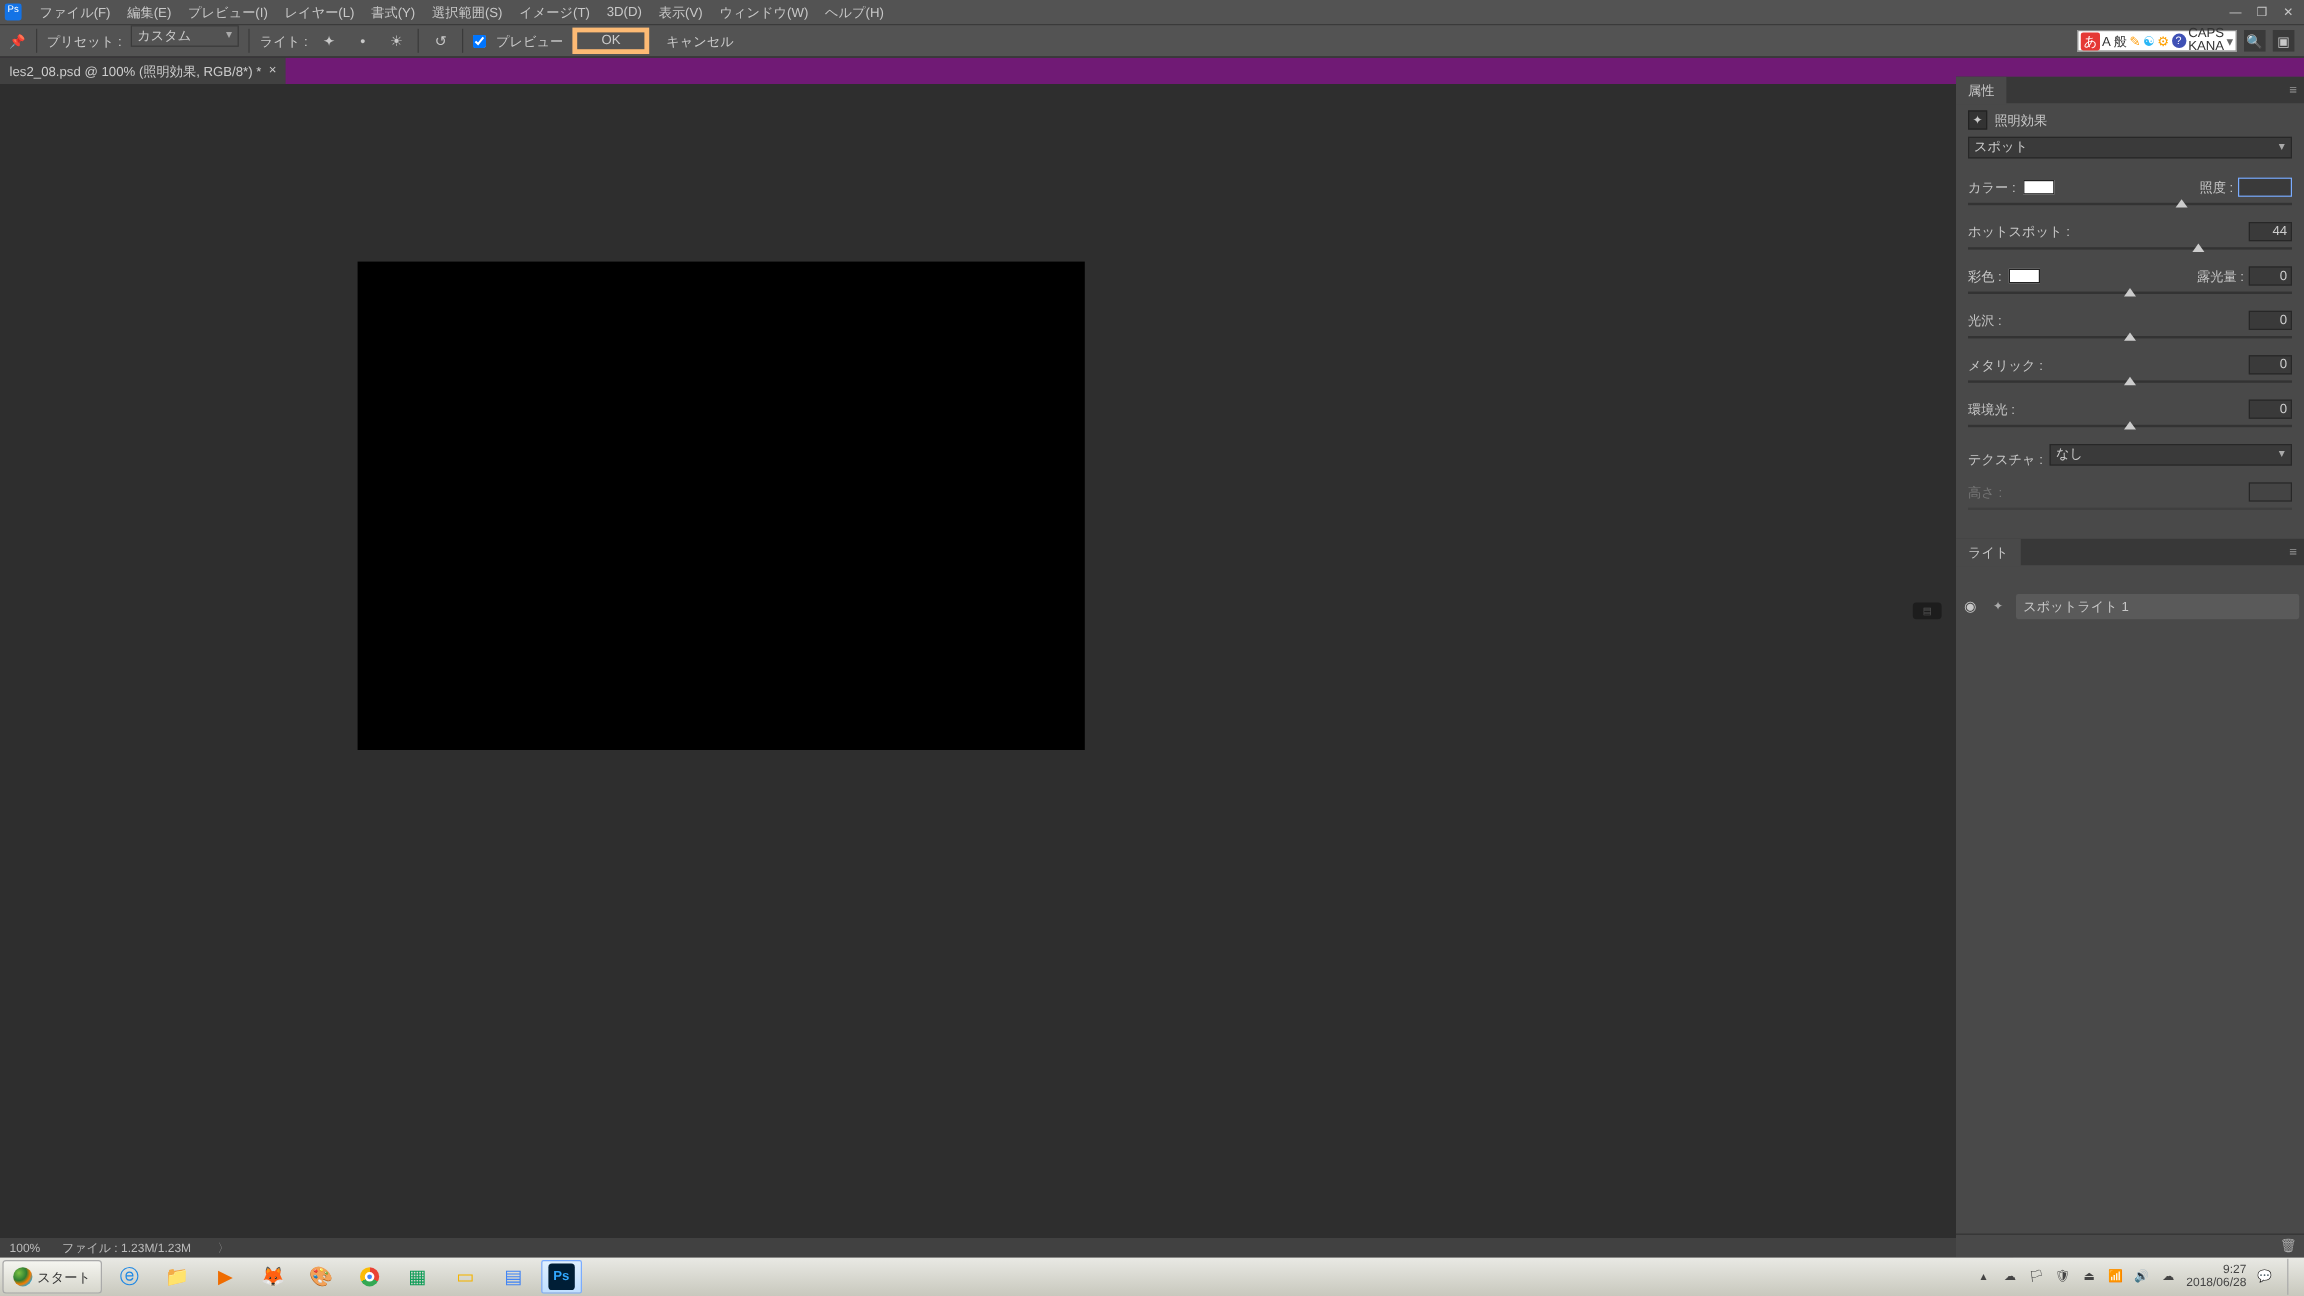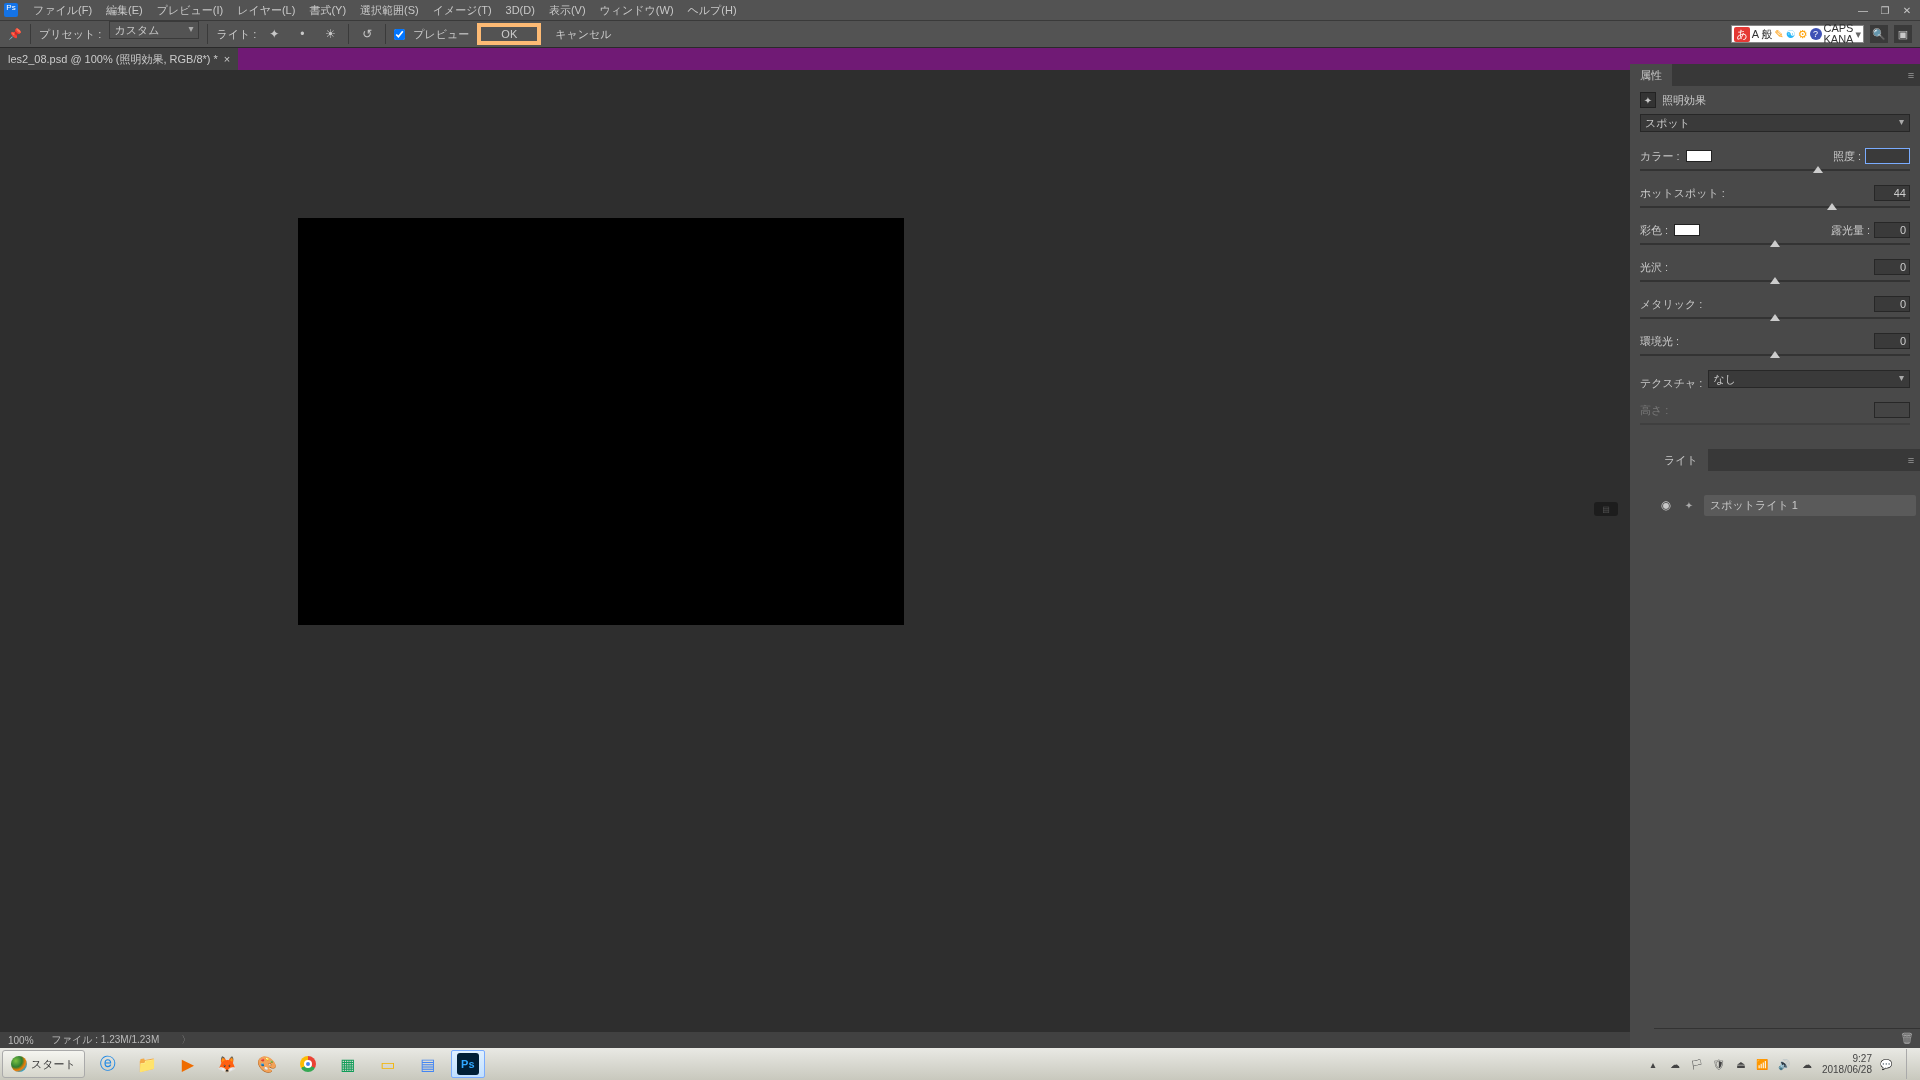--- a/index.html
+++ b/index.html
@@ -66,21 +66,21 @@
 .row .swatch { width: 26px; height: 12px; border: 1px solid #222; cursor: pointer; }
 .row .val { background: #3a3a3a; border: 1px solid #272727; width: 36px; font-size: 11px; padding: 1px 3px; text-align: right; color: #ccc; }
 .row .val.active { border: 1px solid #7aacff; padding-left: 40px; }
 .row.disabled { color: #777; }
 .row.disabled .val { background: #444; color: #666; }
 
 .slider { position: relative; height: 10px; margin-bottom: 8px; }
 .slider .track { position: absolute; left: 0; right: 0; top: 2px; height: 2px; background: #333; }
 .slider .handle { position: absolute; top: -1px; width: 0; height: 0; border-left: 5px solid transparent; border-right: 5px solid transparent; border-bottom: 7px solid #ccc; transform: translateX(-5px); }
 
-.lights-panel { flex: 1; display: flex; flex-direction: column; margin-top: 0; padding-left: 24px; }
+.lights-panel { flex: 1; display: flex; flex-direction: column; margin-top: 0; }
 .light-list { flex: 1; padding: 0; }
 .light-filler-row { height: 22px; }
 .light-row { display: flex; align-items: center; gap: 8px; height: 24px; padding: 0 4px; }
 .light-row.selected .label-box { background: #5a5a5a; }
 .light-row .eye { width: 16px; cursor: pointer; font-size: 12px; text-align: center; }
 .light-row .type-icn { width: 14px; font-size: 10px; text-align: center; color: #aaa; }
 .light-row .label-box { flex: 1; padding: 3px 6px; font-size: 11px; border-radius: 2px; }
 .light-foot { height: 20px; border-top: 1px solid #333; display: flex; align-items: center; justify-content: flex-end; padding: 0 6px; gap: 8px; }
 
 

